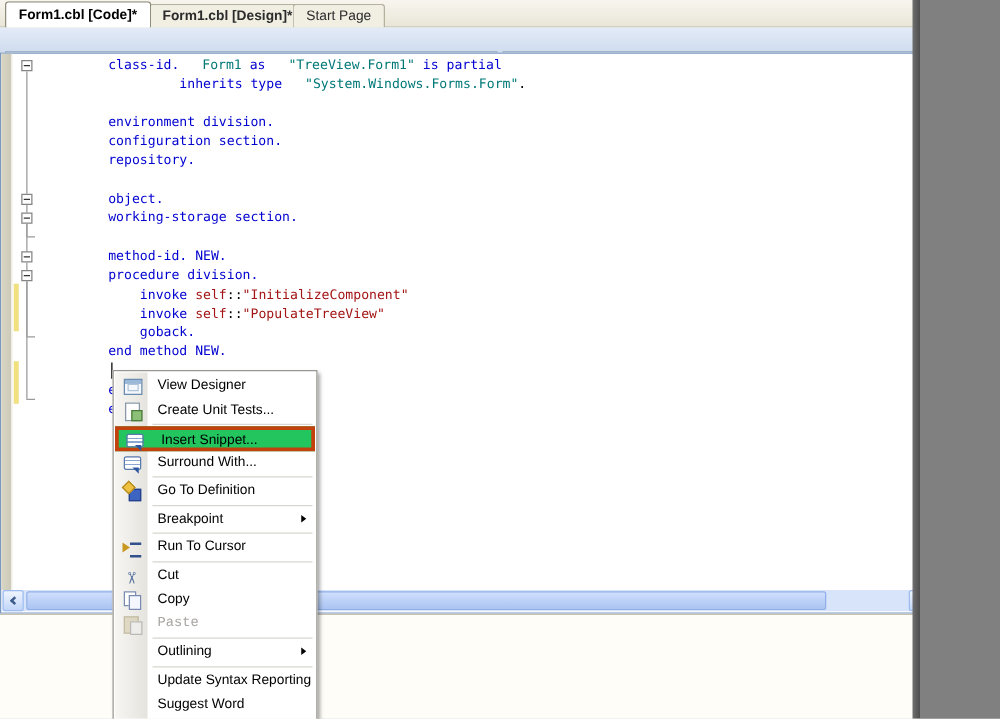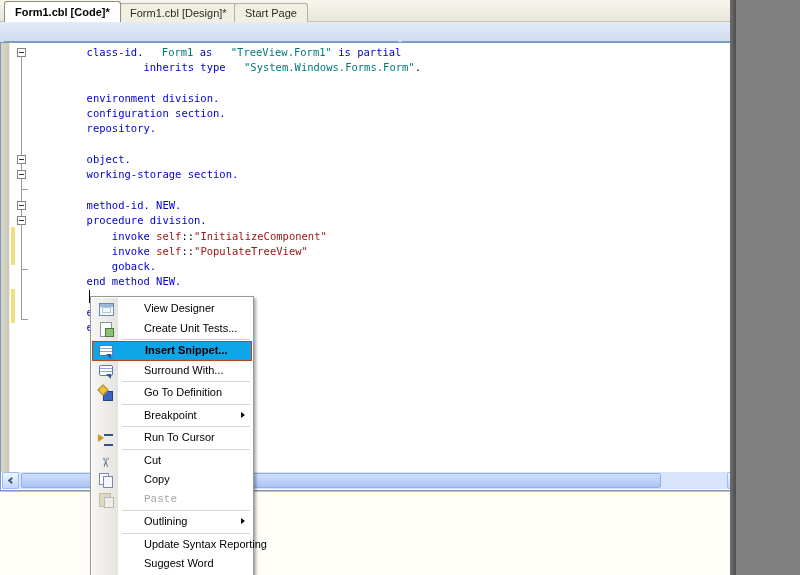--- a/index.html
+++ b/index.html
@@ -92,23 +92,23 @@
   
   .bottom-area { position:absolute; left:0; top:491px; width:794px; height:84px;
     background:#fefdf8; border-top:1px solid #c6c3b2; }
 
   
   .context-menu { position:absolute; left:90px; top:296px; width:164px; z-index:50;
     background:#ffffff; border:1px solid #999791; padding:2px 1px;
     box-shadow:2px 2px 3px rgba(0,0,0,0.35); font-size:11px; }
   .context-menu .gutter { position:absolute; left:1px; top:1px; bottom:1px; width:26px;
     background:linear-gradient(to right,#f7f6f3,#e5e3dd); }
-  .menu-item { position:relative; height:19.5px; line-height:19px; padding-left:52px;
+  .menu-item { position:relative; height:19.5px; line-height:19px; padding-left:34px;
     color:#000; white-space:nowrap; }
-  .menu-item.selected { background:#0ea5e9; border:1px solid #c2410c; line-height:17px;font-weight:bold; }
+  .menu-item.selected { background:#22c55e; border:3px solid #c2410c; line-height:17px; }
   .menu-item.disabled { color:#a8a6a2;font-family:Liberation Mono, monospace; }
   .menu-sep { height:1px; background:#d8d6d0; margin:1px 2px 1px 30px; }
   .sub-arrow { position:absolute; right:7px; top:6px; width:0; height:0;
     border-left:4px solid #000; border-top:3.5px solid transparent; border-bottom:3.5px solid transparent; }
 
   
   .mi { position:absolute; left:6px; top:2px; width:16px; height:16px; }
   .selected .mi { top:1px; left:5px; }
   .icon-view-designer::before { content:""; position:absolute; left:1px; top:2px; width:13px; height:11px;
     border:1px solid #6a8cb0; background:linear-gradient(#9cb8d8 0 3px, #f4f8fc 3px); }
@@ -143,21 +143,21 @@
   .icon-paste::after { content:""; position:absolute; left:6px; top:5px; width:8px; height:9px;
     background:#f0f0f0; border:1px solid #8a8a8a; }
 </style>
 </head>
 <body>
 
 <div class="screen">
 
   <div class="tabstrip">
     <div class="tab active" style="left:4px;">Form1.cbl [Code]*</div>
-    <div class="tab" style="left:119px;">Form1.cbl [Design]*</div>
+    <div class="tab" style="left:119px;font-weight:bold;">Form1.cbl [Design]*</div>
     <div class="tab" style="left:234px;">Start Page</div>
     <div class="tab-menu-arrow"></div>
     <div class="win-btn tab-close">×</div>
   </div>
 
   <div class="navbar">
     <div class="combo combo-class">
       <span class="class-badge">
         <i class="b1"></i>
           <i class="b2"></i>

